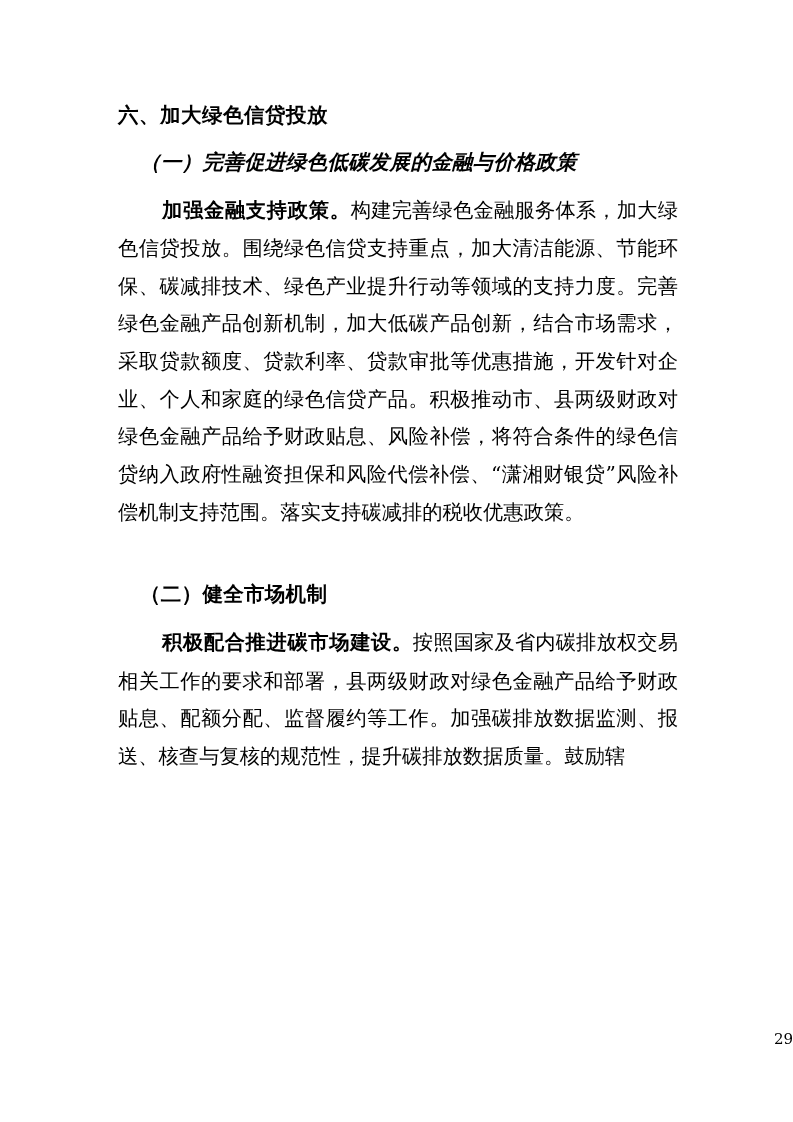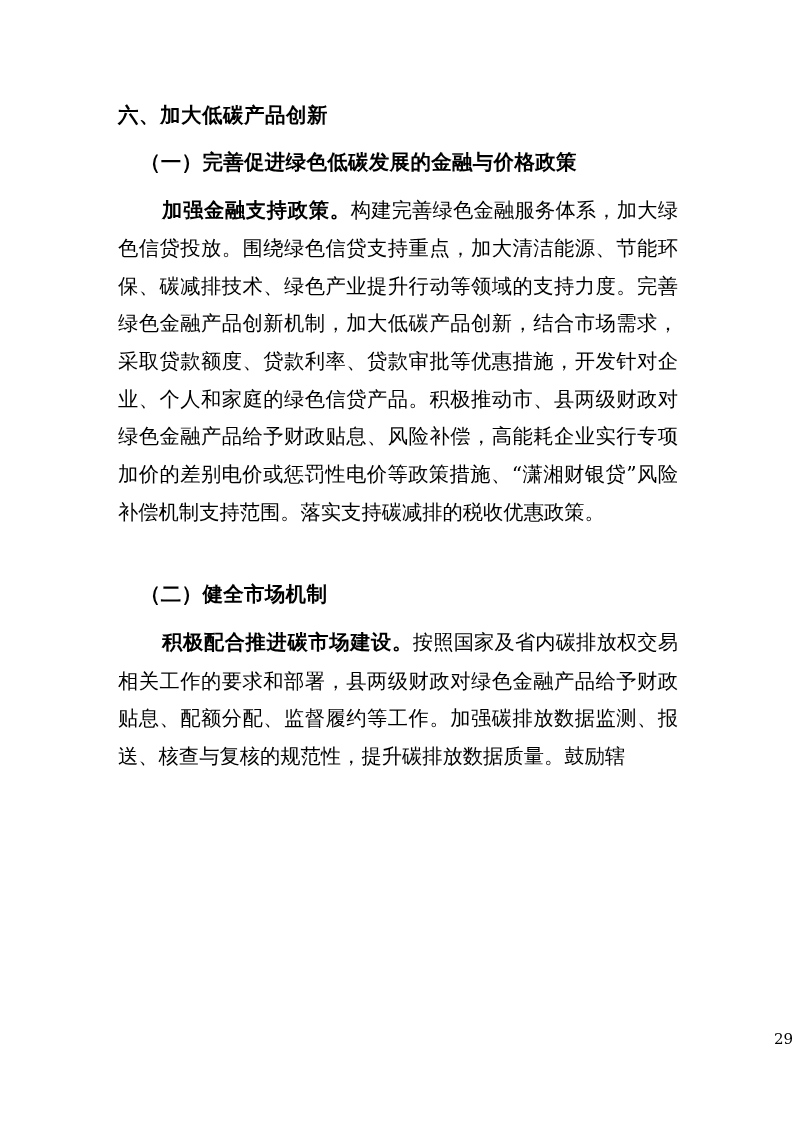--- a/index.html
+++ b/index.html
@@ -35,20 +35,21 @@
   }
   .h-sub {
     font-family: "DejaVu Sans", sans-serif;
     font-weight: bold;
     font-size: 20.5px;
     color: #000000;
     letter-spacing: 0.3px;
     margin: 0 0 14px 0;
     padding-left: 22px;
     line-height: 1.5;
+    font-style: italic;
   }
   .h-sub2 {
     font-family: "DejaVu Sans", sans-serif;
     font-weight: bold;
     font-size: 20.5px;
     color: #000000;
     letter-spacing: 0.3px;
     margin: 38px 0 14px 0;
     padding-left: 22px;
     line-height: 1.5;
@@ -80,26 +81,26 @@
     color: #000000;
   }
   .spacer-sm { height: 8px; }
 </style>
 </head>
 <body>
 
 <div class="page">
   <div class="content">
 
-    <h1 class="h-section">六、加大低碳产品创新</h1>
+    <h1 class="h-section">六、加大绿色信贷投放</h1>
 
     <h2 class="h-sub">（一）完善促进绿色低碳发展的金融与价格政策</h2>
 
     <p class="body">
-      <span class="lead">加强金融支持政策。</span><span>构建完善绿色金融服务体系，加大绿色信贷投放。围绕绿色信贷支持重点，加大清洁能源、节能环保、碳减排技术、绿色产业提升行动等领域的支持力度。完善绿色金融产品创新机制，加大低碳产品创新，结合市场需求，采取贷款额度、贷款利率、贷款审批等优惠措施，开发针对企业、个人和家庭的绿色信贷产品。积极推动市、县两级财政对绿色金融产品给予财政贴息、风险补偿，高能耗企业实行专项加价的差别电价或惩罚性电价等政策措施、“潇湘财银贷”风险补偿机制支持范围。落实支持碳减排的税收优惠政策。</span>
+      <span class="lead">加强金融支持政策。</span><span>构建完善绿色金融服务体系，加大绿色信贷投放。围绕绿色信贷支持重点，加大清洁能源、节能环保、碳减排技术、绿色产业提升行动等领域的支持力度。完善绿色金融产品创新机制，加大低碳产品创新，结合市场需求，采取贷款额度、贷款利率、贷款审批等优惠措施，开发针对企业、个人和家庭的绿色信贷产品。积极推动市、县两级财政对绿色金融产品给予财政贴息、风险补偿，将符合条件的绿色信贷纳入政府性融资担保和风险代偿补偿、“潇湘财银贷”风险补偿机制支持范围。落实支持碳减排的税收优惠政策。</span>
     </p>
 
     <div class="spacer-sm"></div>
 
 
     <h2 class="h-sub2">（二）健全市场机制</h2>
 
     <p class="body">
       <span class="lead">积极配合推进碳市场建设。</span><span>按照国家及省内碳排放权交易相关工作的要求和部署，县两级财政对绿色金融产品给予财政贴息、配额分配、监督履约等工作。加强碳排放数据监测、报送、核查与复核的规范性，提升碳排放数据质量。鼓励辖</span>
     </p>

